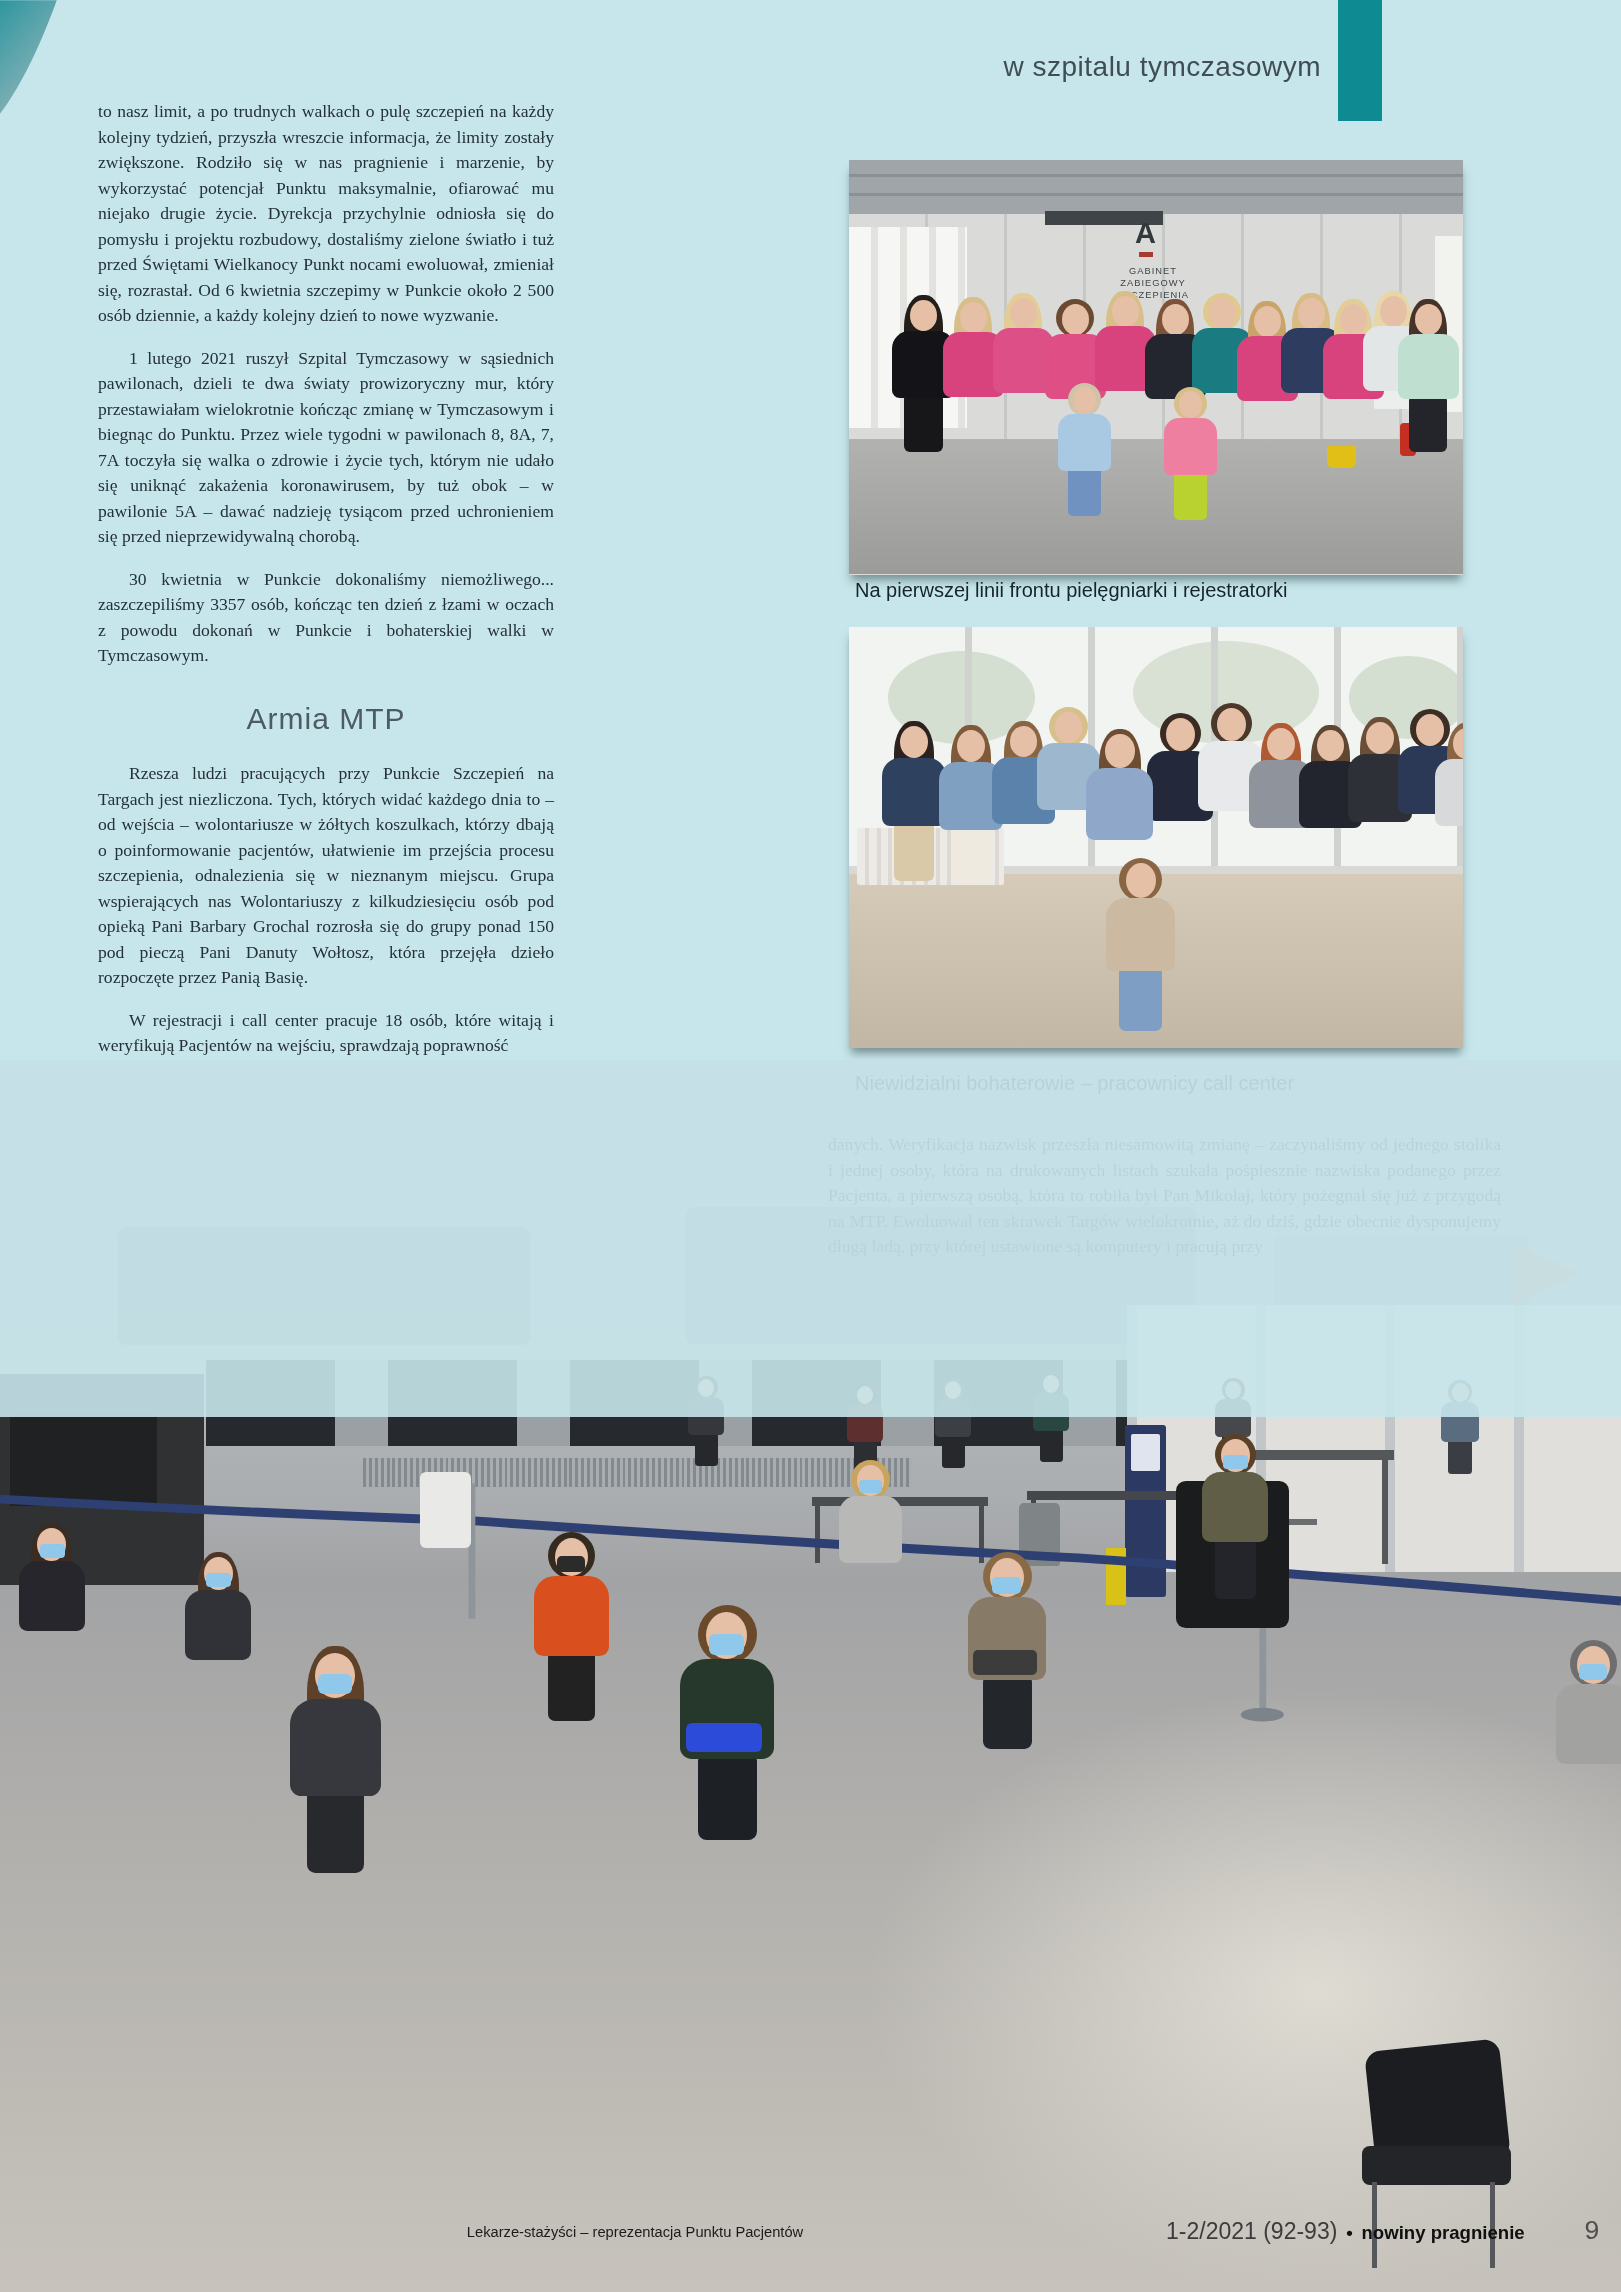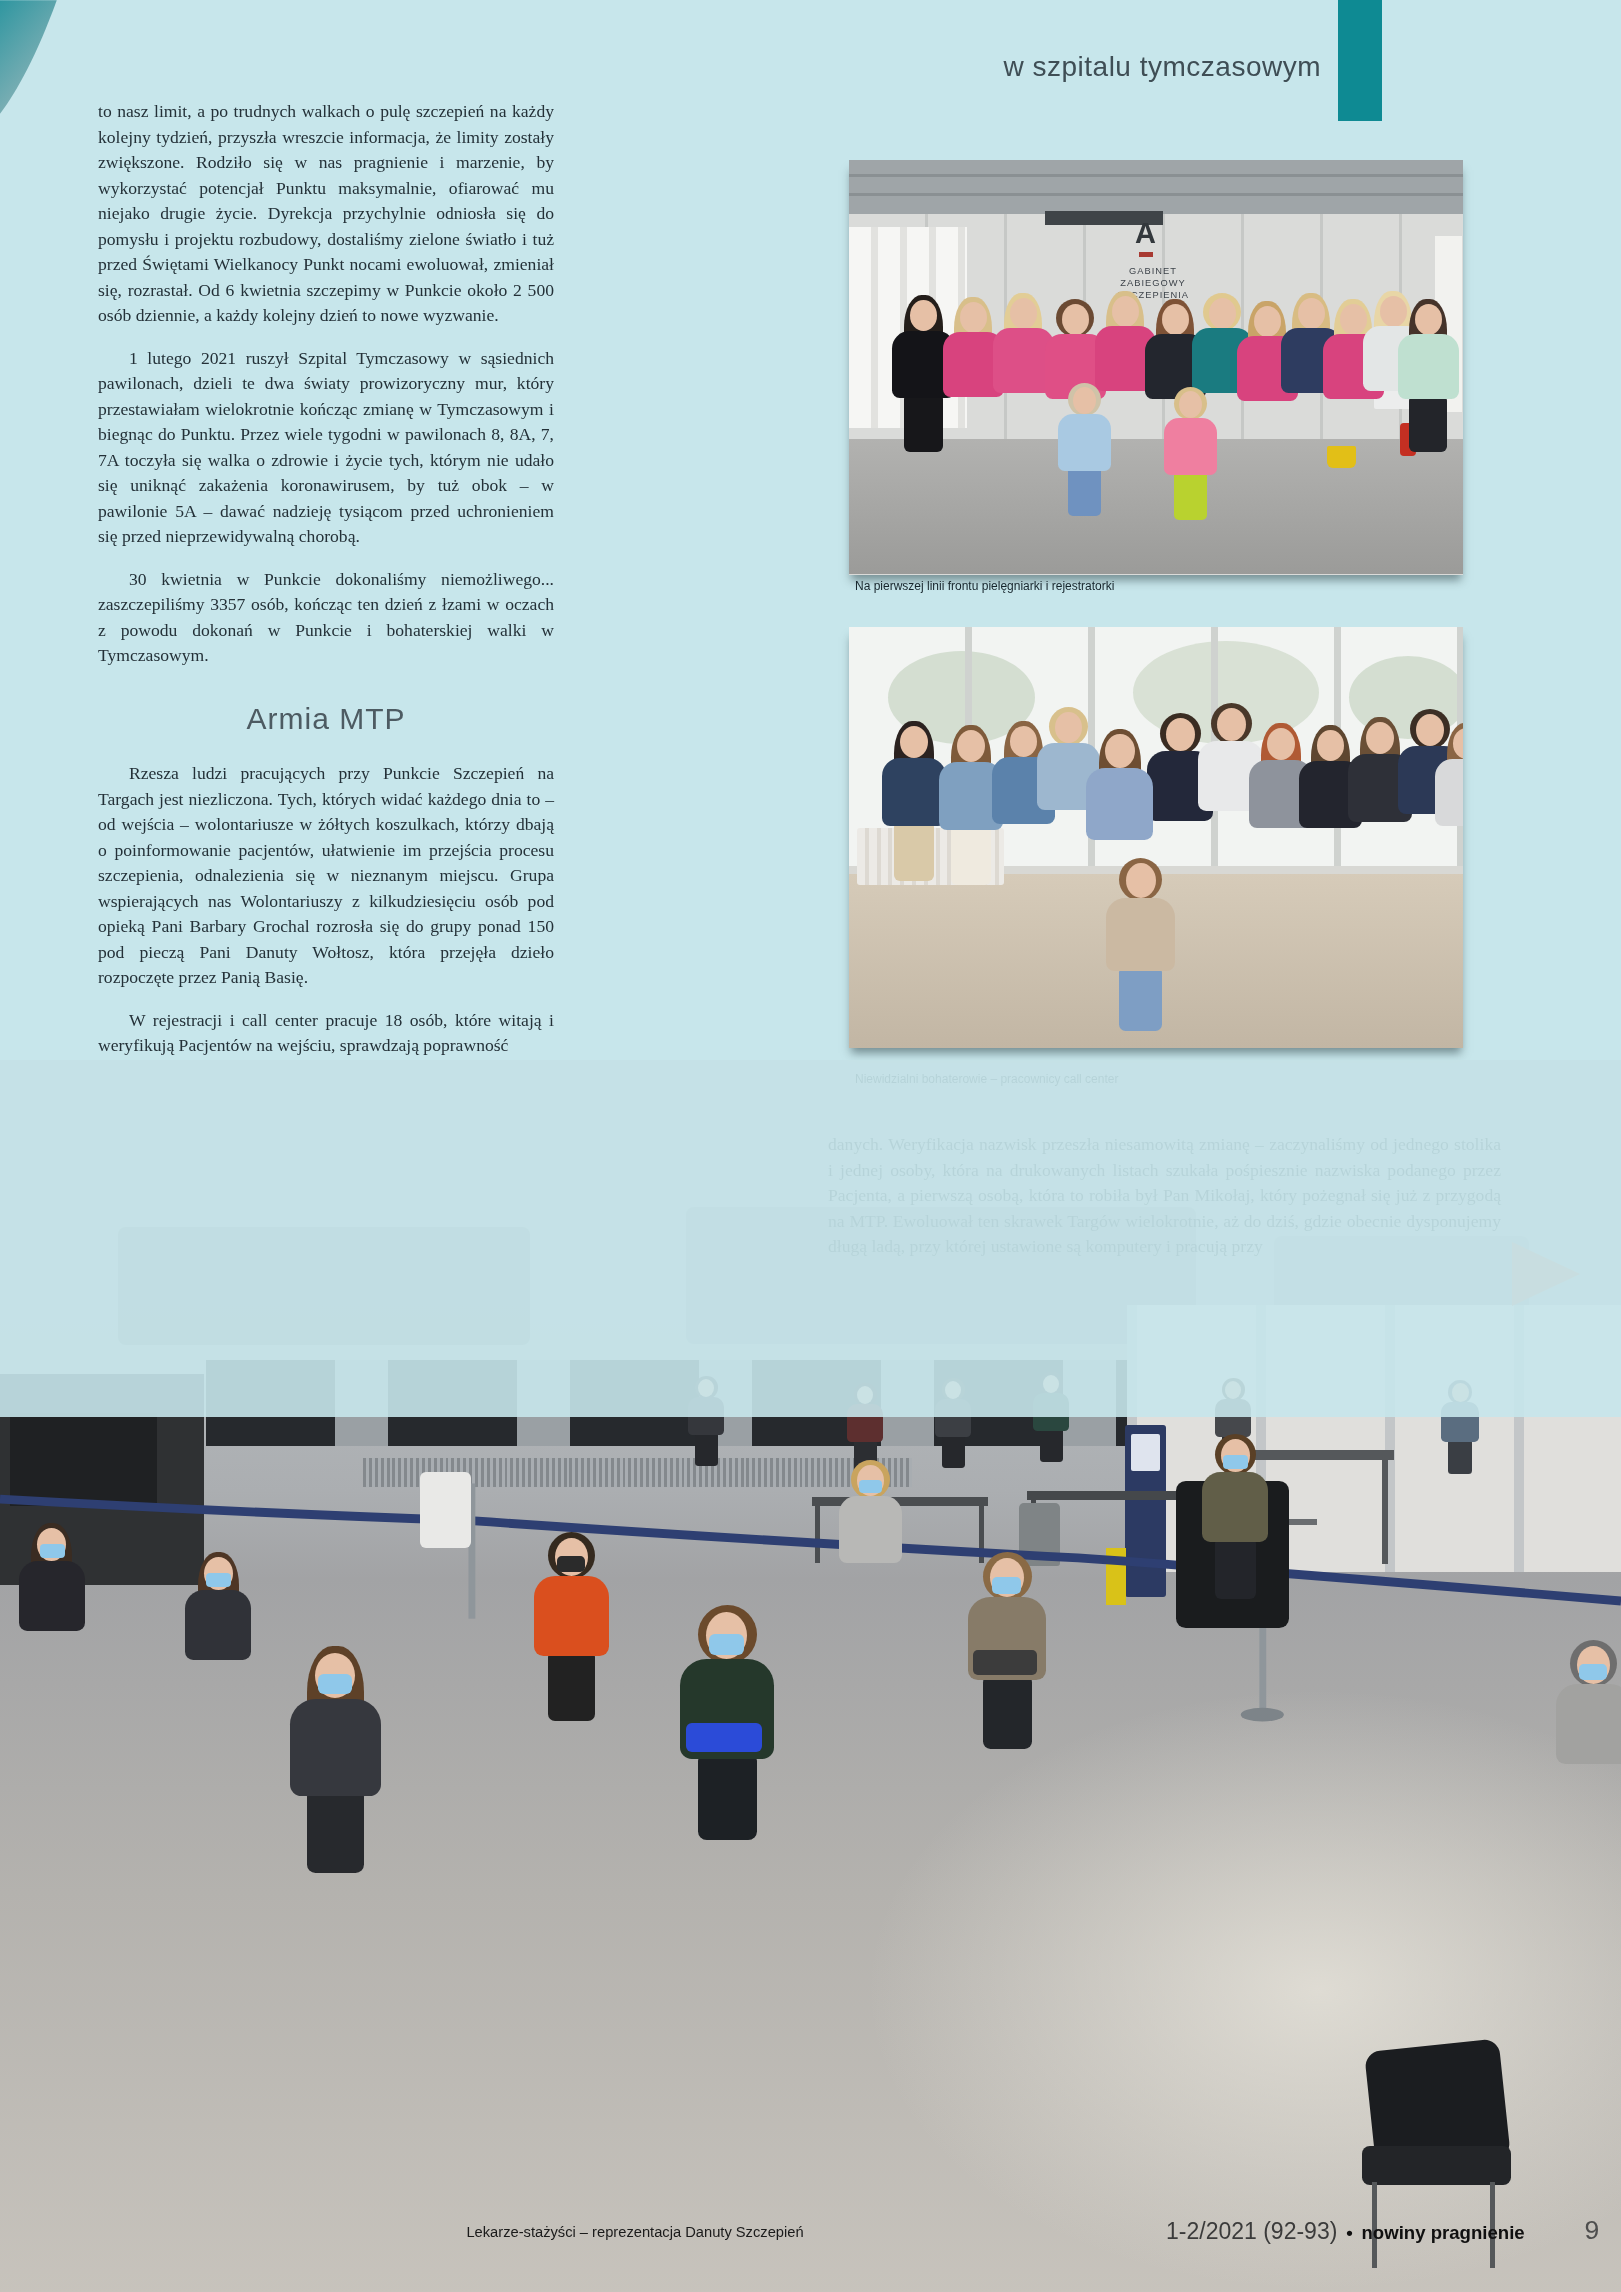--- a/index.html
+++ b/index.html
@@ -17,21 +17,21 @@
   .para + .para{margin-top:17px;}
   .section-heading{font-family:"Liberation Sans","DejaVu Sans",sans-serif;font-weight:300;
     font-size:30px;color:#4d5b62;text-align:center;letter-spacing:1px;margin:33px 0 25.5px 0;}
   .rightpara{position:absolute;left:828px;top:1132px;width:673px;font-size:17.6px;line-height:25.5px;text-align:justify;}
   
   .photo{position:absolute;overflow:hidden;box-shadow:0 7.8px 8.8px -2px rgba(35,55,60,.5);}
   #photo1{left:849px;top:160px;width:614px;height:415px;background:#dadbd9;}
   #photo2{left:849px;top:627px;width:614px;height:421px;background:#f2f4f2;}
   #photo3{left:0;top:1060px;width:1621px;height:1233px;box-shadow:none;
     background:linear-gradient(180deg,#b6babd 0,#b6babd 245px,#abaeb1 431px,#a2a3a5 519px,#b4b2ae 833px,#c7c3bc 100%);}
-  .caption{position:absolute;font-family:"Liberation Sans","DejaVu Sans",sans-serif;font-size:12px;color:#16242b;}
+  .caption{position:absolute;font-family:"Liberation Sans","DejaVu Sans",sans-serif;font-size:20px;color:#16242b;}
   .fig{position:absolute;}
   
   .footer-row{position:absolute;left:1166px;top:1155px;display:flex;align-items:baseline;gap:8.8px;
     font-family:"Liberation Sans","DejaVu Sans",sans-serif;z-index:7;}
   .footer-issue{font-size:23px;color:#3b3b3b;}
   .footer-bullet{font-size:18.6px;font-weight:bold;color:#101010;}
   .footer-mag{font-size:18.6px;font-weight:bold;color:#101010;}
   .footer-page{font-size:26.5px;color:#4e4e4e;margin-left:51px;}
   .arrow-marker{position:absolute;left:1512px;top:1242px;width:0;height:0;
     border-top:32px solid transparent;border-bottom:32px solid transparent;border-left:68px solid #d78f77;}
@@ -204,21 +204,21 @@
           <div style="position: absolute; left: 23.5px; top: 0px; width: 59px; height: 59px; background: rgb(107, 74, 44); border-radius: 50%;"></div>
           <div style="position: absolute; left: 32px; top: 7.4px; width: 41px; height: 47px; background: rgb(230, 192, 166); border-radius: 50%;"></div>
           <div style="position: absolute; left: 35px; top: 29px; width: 35px; height: 20.6px; background: rgb(143, 200, 234); border-radius: 5.9px;"></div>
           <div style="position: absolute; left: 5.9px; top: 54px; width: 94px; height: 100px; background: rgb(37, 56, 43); border-radius: 26.5px 26.5px 11.8px 11.8px;"></div>
           <div style="position: absolute; left: 11.8px; top: 118px; width: 76px; height: 29px; background: rgb(43, 75, 216); border-radius: 5.9px;"></div>
         </div>
       </div>
 
     <div class="ghost-overlay"></div>
 
-    <div class="cap3">Lekarze-stażyści – reprezentacja Danuty Szczepień</div>
+    <div class="cap3">Lekarze-stażyści – reprezentacja Punktu Pacjentów</div>
 
     <div class="footer-row">
       <span class="footer-issue">1-2/2021 (92-93)</span>
       <span class="footer-bullet">•</span>
       <span class="footer-mag">nowiny pragnienie</span>
       <span class="footer-page">9</span>
     </div>
   </div>
 
   <div id="photo1" class="photo">

